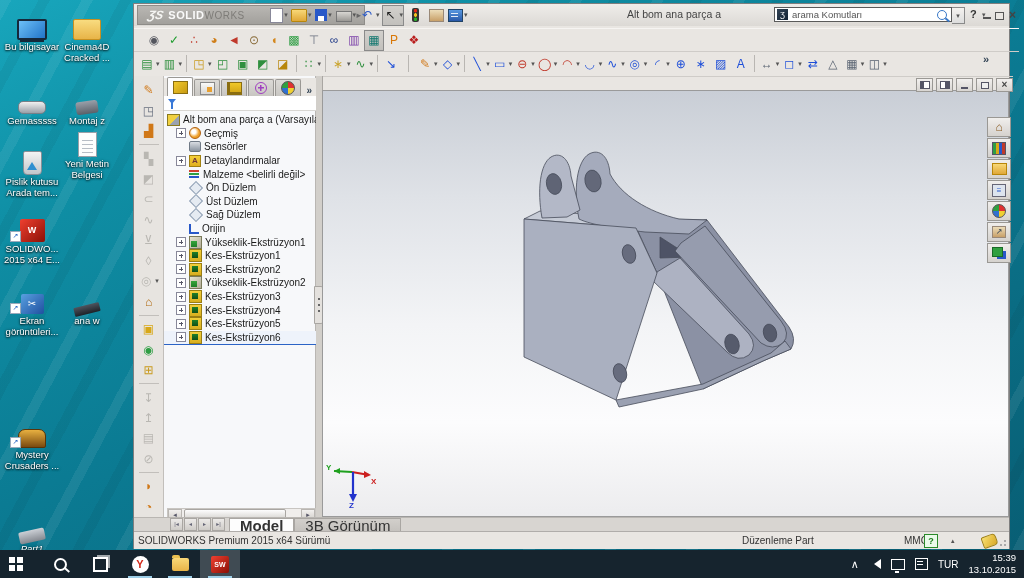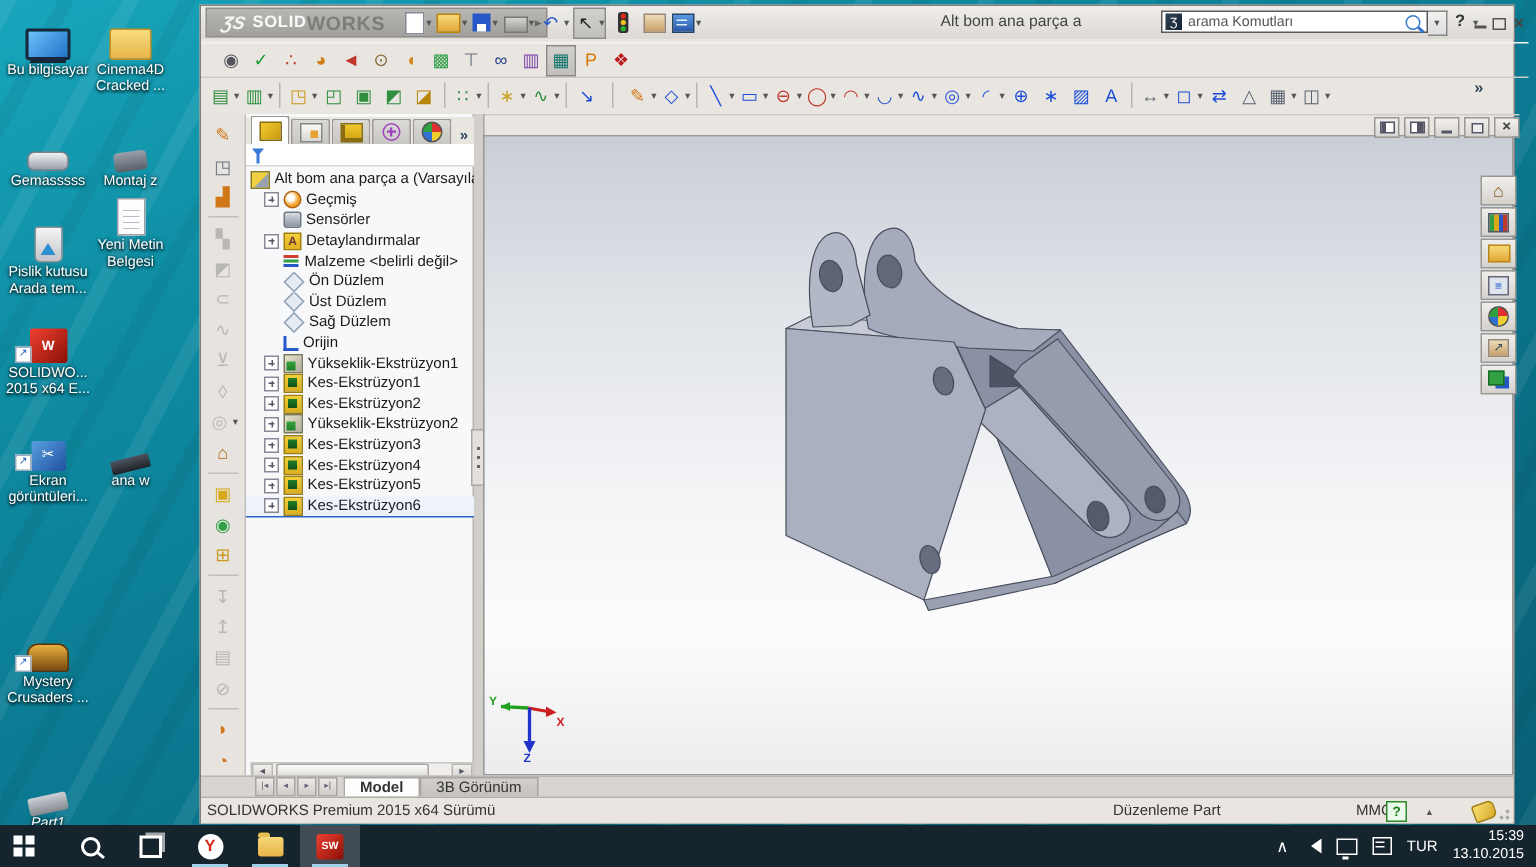--- a/index.html
+++ b/index.html
@@ -46,21 +46,21 @@
   .dk-chest{width:26px;height:17px;background:linear-gradient(#e8b040,#7a4a10);border:1px solid #5a3408;border-radius:7px 7px 2px 2px;}
   .dk-partgray{width:26px;height:12px;background:linear-gradient(#ccd0d6,#84888f);border-radius:2px;transform:rotate(-12deg);}
 
   
   #sw-window{left:133px;top:3px;width:877px;height:546px;background:#e9e6e2;border:1px solid #7e7e7e;box-sizing:border-box;}
   #titlebar{left:0;top:0;width:875px;height:22px;background:linear-gradient(#efedea,#dcd9d5);}
   #brand-plate{left:3px;top:1px;width:228px;height:20px;background:linear-gradient(#b9b7b3,#a2a09c);
       display:flex;align-items:center;padding-left:10px;box-sizing:border-box;border:1px solid #8e8c88;}
   .brand-logo{font-style:italic;font-weight:bold;color:#f5f5f3;font-size:12px;margin-right:5px;transform:skewX(-12deg);}
   .brand-solid{color:#fafafa;font-weight:bold;font-size:11px;letter-spacing:.5px;}
-  .brand-works{color:#7e7c78;font-weight:bold;font-size:13px;letter-spacing:.5px;}
+  .brand-works{color:#7e7c78;font-weight:normal;font-size:10px;letter-spacing:.5px;}
   .brand-exp{margin-left:auto;color:#666;font-size:9px;padding:0 3px;}
   #qat{left:135px;top:2px;height:18px;display:flex;align-items:center;gap:1px;}
   #win-title{left:430px;top:4px;width:220px;text-align:center;color:#444;font-size:10.5px;}
   #search-box{left:640px;top:3px;width:178px;height:15px;background:#fff;border:1px solid #5a5a5a;display:flex;align-items:center;padding:0 2px;box-sizing:border-box;}
   .sw-mini{width:11px;height:11px;background:linear-gradient(135deg,#345,#123);color:#fff;font-size:8px;line-height:11px;text-align:center;margin-right:4px;flex:none;}
   #search-text{color:#555;font-size:9.5px;flex:1;overflow:hidden;white-space:nowrap;}
   .mag{width:8px;height:8px;border:1.5px solid #3878c8;border-radius:50%;position:relative;flex:none;margin-right:2px;}
   .mag:after{content:"";position:absolute;width:5px;height:1.5px;background:#3878c8;transform:rotate(40deg);left:7px;top:8px;}
   #search-dd{left:818px;top:3px;width:12px;height:15px;border:1px solid #8a8a8a;border-left:none;background:linear-gradient(#f4f2ef,#ddd);text-align:center;font-size:7px;line-height:15px;color:#555;}
   #help-btn{left:836px;top:4px;color:#333;font-weight:bold;font-size:11px;}
@@ -177,21 +177,21 @@
   .tpi-file-explorer{width:13px;height:10px;background:linear-gradient(#f8d878,#e0a838);border:1px solid #b8860b;}
   .tpi-view-palette{width:12px;height:11px;background:#dde4ee;border:1px solid #667;color:#2858c8;font-size:8px;line-height:11px;text-align:center;}
   .tpi-appearances{width:12px;height:12px;border-radius:50%;background:conic-gradient(#e03030 0 25%,#f0d030 25% 50%,#3070d0 50% 75%,#30a040 75%);border:1px solid #555;}
   .tpi-custom-properties{width:12px;height:10px;background:linear-gradient(#ecdcb8,#c8a068);border:1px solid #987;color:#345;font-size:8px;line-height:10px;text-align:center;}
   .tpi-forum{width:9px;height:8px;background:#30a040;border:1px solid #1a6a28;box-shadow:4px 3px 0 -1px #2858c8;margin:0 3px 3px 0;}
 
   
   #doc-tabs{left:0;top:513px;width:875px;height:14px;background:#d8d5d1;border-top:1px solid #b9b6b2;display:flex;align-items:stretch;padding-left:36px;box-sizing:border-box;}
   .nav-btns{display:flex;align-items:center;gap:1px;margin-right:4px;}
   .nav-btns span{width:11px;height:11px;background:linear-gradient(#eceae8,#cfccc8);border:1px solid #a9a6a2;font-size:6px;line-height:11px;text-align:center;color:#667;}
-  .doc-tab{padding:0 10px;display:flex;align-items:center;font-size:10px;border:1px solid #a9a6a2;border-bottom:none;background:linear-gradient(#d2cfcb,#c5c2be);color:#333;}
+  .doc-tab{padding:0 10px;display:flex;align-items:center;font-size:15px;border:1px solid #a9a6a2;border-bottom:none;background:linear-gradient(#d2cfcb,#c5c2be);color:#333;}
   .doc-tab.active{background:#fdfdfd;font-weight:bold;}
   #status-bar{left:0;top:527px;width:875px;height:17px;background:#e9e6e2;border-top:1px solid #b0adaa;display:flex;align-items:center;font-size:10px;color:#333;}
   #status-left{margin-left:4px;}
   #status-mode{position:absolute;left:608px;}
   #status-units{position:absolute;left:738px;display:flex;align-items:center;gap:16px;padding-left:32px;}
   #status-units .up{font-size:7px;color:#555;}
   #status-help{position:absolute;left:790px;width:12px;height:12px;border:1px solid #2a8a2a;background:#eafaea;color:#1a7a1a;font-weight:bold;text-align:center;line-height:12px;font-size:9px;}
   #status-tag{position:absolute;left:848px;width:13px;height:10px;background:linear-gradient(135deg,#f8e070,#d8a828);border:1px solid #a08010;border-radius:2px 4px 4px 2px;transform:rotate(-20deg);}
   #status-grip{position:absolute;right:2px;bottom:2px;width:10px;height:10px;
      background-image:radial-gradient(circle at 80% 80%,#aaa 0 1.2px,transparent 1.5px),radial-gradient(circle at 80% 40%,#aaa 0 1.2px,transparent 1.5px),radial-gradient(circle at 40% 80%,#aaa 0 1.2px,transparent 1.5px);}

